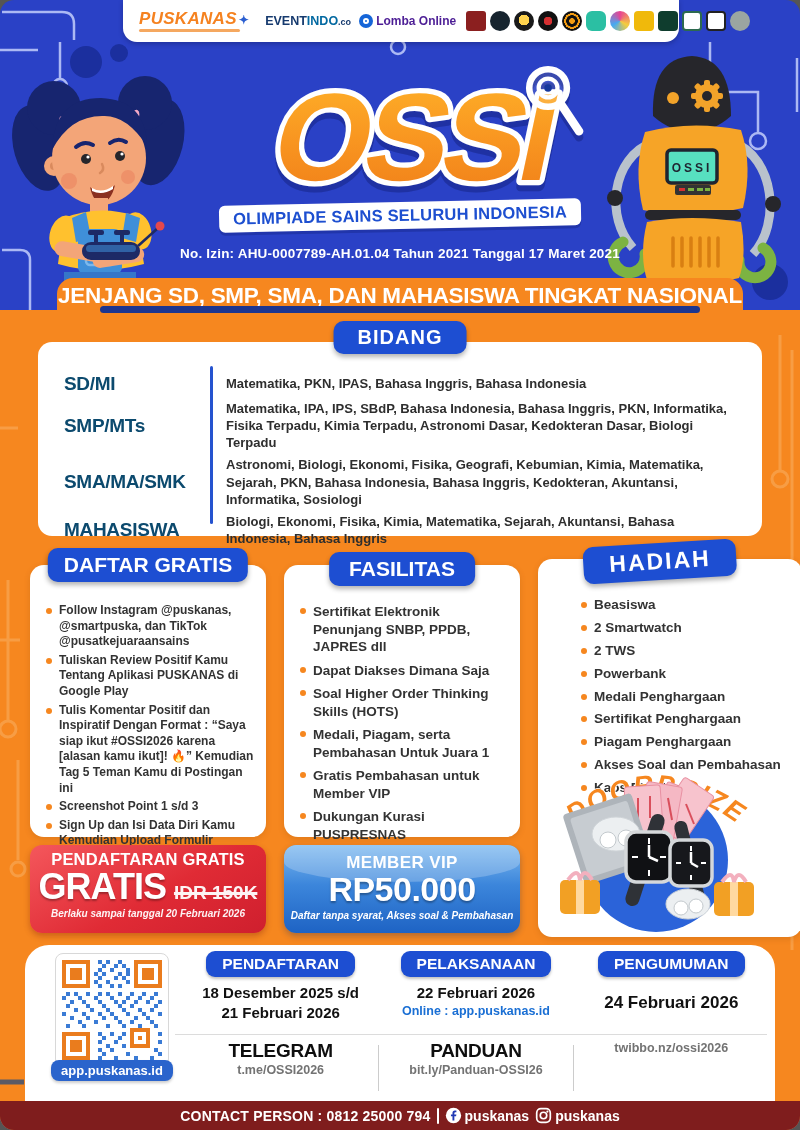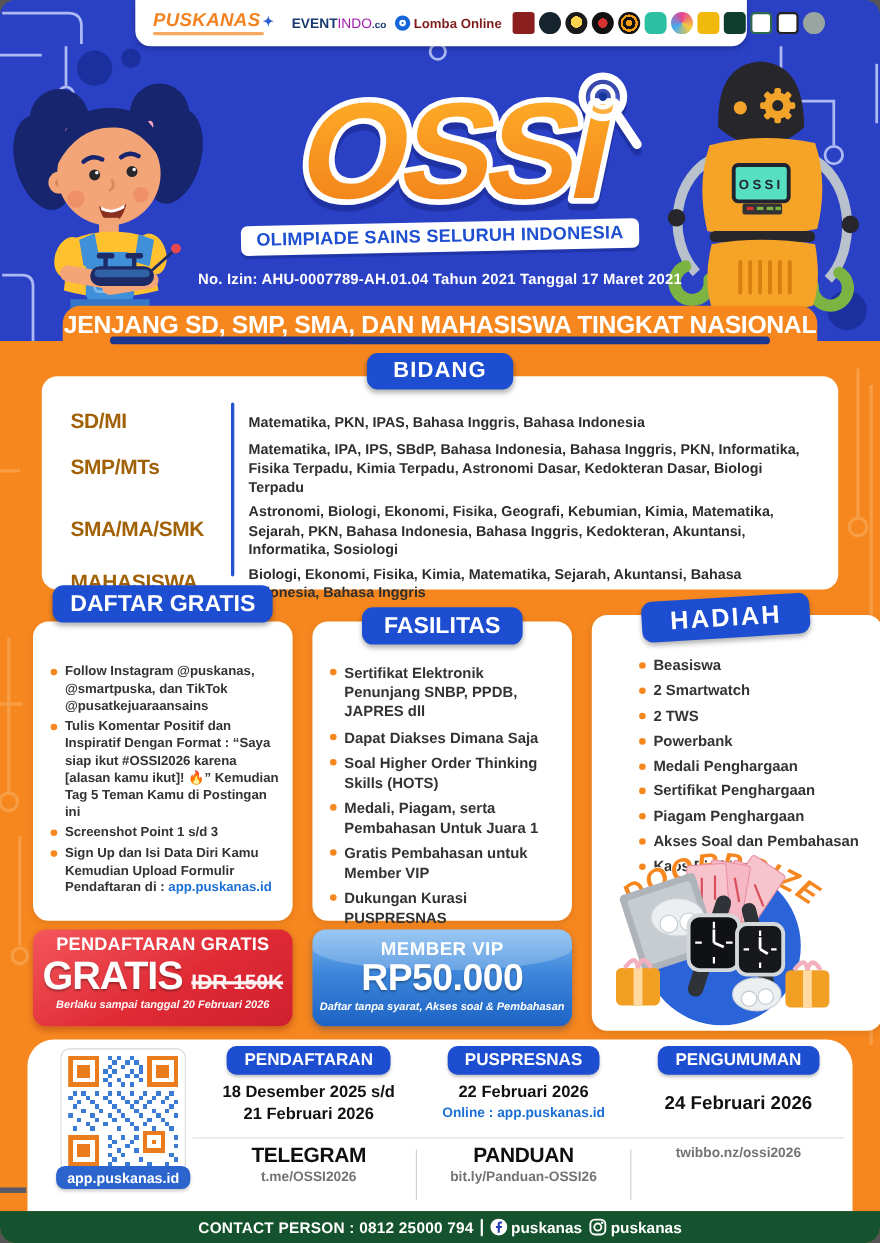--- a/index.html
+++ b/index.html
@@ -10,23 +10,23 @@
   
   .logo-bar{left:123px;top:0;width:556px;height:42px;background:#fff;
             border-radius:0 0 14px 14px;display:flex;align-items:center;
             padding:2px 10px 2px 16px;box-sizing:border-box;gap:8px;box-shadow:0 2px 5px rgba(0,0,30,.25);}
   .puskanas{display:flex;flex-direction:column;line-height:1;}
   .puskanas-word{font-size:17px;font-weight:900;font-style:italic;color:#f58220;letter-spacing:.3px;white-space:nowrap;}
   .puskanas-star{color:#2b5fd0;font-size:12px;margin-left:2px;font-style:normal;}
   .puskanas-tagline{height:3px;background:#f5a860;border-radius:2px;margin-top:2px;width:92%;}
   .bar-div{width:1px;height:26px;background:#c9c9c9;}
   .eventindo{font-size:12.5px;font-weight:900;color:#163a6e;white-space:nowrap;}
-  .eventindo .lite{color:#a21caf;font-weight:400;}
+  .eventindo .lite{color:#0369a1;font-weight:700;}
   .eventindo .dom{font-size:9px;color:#163a6e;}
-  .lomba-online{display:flex;align-items:flex-start;gap:3px;font-size:12px;font-weight:900;color:#7f1d1d;white-space:nowrap;}
+  .lomba-online{display:flex;align-items:flex-start;gap:3px;font-size:12px;font-weight:900;color:#4c1d95;white-space:nowrap;}
   .lo-ic{width:14px;height:14px;border-radius:50%;background:#1565d8;display:inline-block;position:relative;}
   .lo-ic::after{content:"";position:absolute;inset:4px;border:2px solid #fff;border-radius:50%;}
   .partners{display:flex;align-items:center;gap:4px;margin-left:2px;}
   .pl{width:20px;height:20px;border-radius:50%;flex:0 0 auto;}
   .pl.sq{border-radius:4px;}
 
   
   .ossi-logo{left:205px;top:56px;width:400px;height:160px;filter:drop-shadow(0 6px 0 rgba(18,32,120,.45));}
   .tagline-banner{left:50%;transform:translateX(-50%) rotate(-1.2deg);top:202px;background:#fff;
                   color:#1d4fd0;font-weight:900;font-size:16.5px;padding:4px 14px;border-radius:6px;
@@ -42,28 +42,28 @@
   .jenjang-bar{left:100px;top:306px;width:600px;height:7px;background:#1c3690;border-radius:4px;}
 
   .pill{position:absolute;background:#1d4ed2;color:#fff;font-weight:900;border-radius:10px;
         box-shadow:0 3px 5px rgba(0,0,0,.3);white-space:nowrap;left:50%;transform:translateX(-50%);}
   .bidang-pill{top:321px;font-size:20px;padding:5px 24px;letter-spacing:1px;}
 
   .bidang-card{left:38px;top:342px;width:724px;height:194px;background:#fff;border-radius:14px;
                box-sizing:border-box;padding:26px 10px 8px 0;}
   .bidang-vline{left:172px;top:24px;bottom:12px;width:3px;background:#2553cf;border-radius:2px;}
   .brow{display:flex;align-items:center;margin:5px 0;}
-  .brow .lvl{width:172px;box-sizing:border-box;padding-left:26px;font-size:19px;font-weight:900;color:#a16207;letter-spacing:-.3px;}
+  .brow .lvl{width:172px;box-sizing:border-box;padding-left:26px;font-size:19px;font-weight:900;color:#0c4a6e;letter-spacing:-.3px;}
   .brow .sub{flex:1;padding:0 14px 0 16px;font-size:13px;font-weight:700;color:#2e2e2e;line-height:1.32;}
 
   .card{position:absolute;background:#fff;border-radius:14px;box-shadow:0 2px 6px rgba(120,60,0,.18);}
   .c1{left:30px;top:565px;width:236px;height:272px;}
   .c2{left:284px;top:565px;width:236px;height:272px;}
   .c3{left:538px;top:559px;width:237px;height:378px;padding-left:27px;}
-  .hdr1{top:532px;font-size:21px;padding:5px 16px;}
+  .hdr1{top:548px;font-size:21px;padding:5px 16px;}
   .hdr2{top:552px;font-size:21px;padding:5px 20px;}
   .hdr3{top:543px;font-size:23px;padding:5px 26px;letter-spacing:2px;transform:translateX(-50%) rotate(-3.5deg);}
   .card ul{list-style:none;margin:0;padding:38px 10px 8px 16px;}
   .card li{position:relative;padding-left:13px;font-weight:700;color:#333;margin-bottom:4px;}
   .card li::before{content:"";position:absolute;left:0;top:5px;width:6px;height:6px;border-radius:50%;background:#f6871f;}
   .c1 li{font-size:12px;line-height:1.3;margin-bottom:3px;}
   .c2 li{font-size:13.5px;line-height:1.3;margin-bottom:6px;}
   .c3 li{font-size:13.5px;line-height:1.25;margin-bottom:6px;}
   .link{color:#1a6fd4;}
   .doorprize{left:538px;top:728px;width:237px;height:206px;pointer-events:none;}
@@ -101,21 +101,21 @@
   .sc-single{font-size:17px;padding-top:9px;}
   .hdiv{left:150px;top:89px;width:592px;height:1px;background:#dcdcdc;}
   .links{left:158px;top:95px;width:586px;display:flex;}
   .lk{width:33.33%;text-align:center;}
   .lk-title{font-size:19px;font-weight:900;color:#0e0e0e;letter-spacing:-.3px;}
   .lk-val{font-size:12.5px;font-weight:800;color:#737373;margin-top:1px;}
   .vdiv{position:absolute;top:100px;height:46px;width:1px;background:#ccc;}
   .vd1{left:353px;} .vd2{left:548px;}
 
   
-  .footer{left:0;top:1101px;width:800px;height:29px;background:#14532d;display:flex;align-items:center;
+  .footer{left:0;top:1101px;width:800px;height:29px;background:#7f1d1d;display:flex;align-items:center;
           justify-content:center;gap:6px;color:#fff;}
   .ft-contact{font-size:14px;font-weight:900;letter-spacing:.2px;}
   .ft-sep{width:2px;height:16px;background:#fff;border-radius:2px;}
   .ft-social{display:flex;align-items:center;gap:3px;font-size:14px;font-weight:700;}
 
   .deco{pointer-events:none;}
 </style>
 </head>
 <body>
 
@@ -316,20 +316,21 @@
     <div class="brow">
       <div class="lvl">MAHASISWA</div>
       <div class="sub">Biologi, Ekonomi, Fisika, Kimia, Matematika, Sejarah, Akuntansi, Bahasa Indonesia, Bahasa Inggris</div>
     </div>
   </div>
   <div class="abs pill bidang-pill">BIDANG</div>
 
   <div class="card c1">
     <ul>
       <li>Follow Instagram @puskanas, @smartpuska, dan TikTok @pusatkejuaraansains</li>
+      <li>Tuliskan Review Positif Kamu Tentang Aplikasi PUSKANAS di Google Play</li>
       <li>Tulis Komentar Positif dan Inspiratif Dengan Format : “Saya siap ikut #OSSI2026 karena [alasan kamu ikut]! 🔥”  Kemudian Tag 5 Teman Kamu di Postingan ini</li>
       <li>Screenshot Point 1 s/d 3</li>
       <li><span>Sign Up dan Isi Data Diri Kamu Kemudian Upload Formulir Pendaftaran di : </span><span class="link">app.puskanas.id</span></li>
     </ul>
   </div>
   <div class="card c2">
     <ul>
       <li>Sertifikat Elektronik Penunjang SNBP, PPDB, JAPRES dll</li>
       <li>Dapat Diakses Dimana Saja</li>
       <li>Soal Higher Order Thinking Skills (HOTS)</li>
@@ -467,21 +468,21 @@
 
     <div class="abs sched">
       <div class="sc">
         <span class="sc-pill">PENDAFTARAN</span>
         <div class="sc-body">
           <div>18 Desember 2025 s/d</div>
           <div>21 Februari 2026</div>
         </div>
       </div>
       <div class="sc">
-        <span class="sc-pill">PUSPRESNAS</span>
+        <span class="sc-pill">PELAKSANAAN</span>
         <div class="sc-body">
           <div>22 Februari 2026</div>
           <div class="sc-online">Online : app.puskanas.id</div>
         </div>
       </div>
       <div class="sc">
         <span class="sc-pill">PENGUMUMAN</span>
         <div class="sc-body sc-single">24 Februari 2026</div>
       </div>
     </div>

